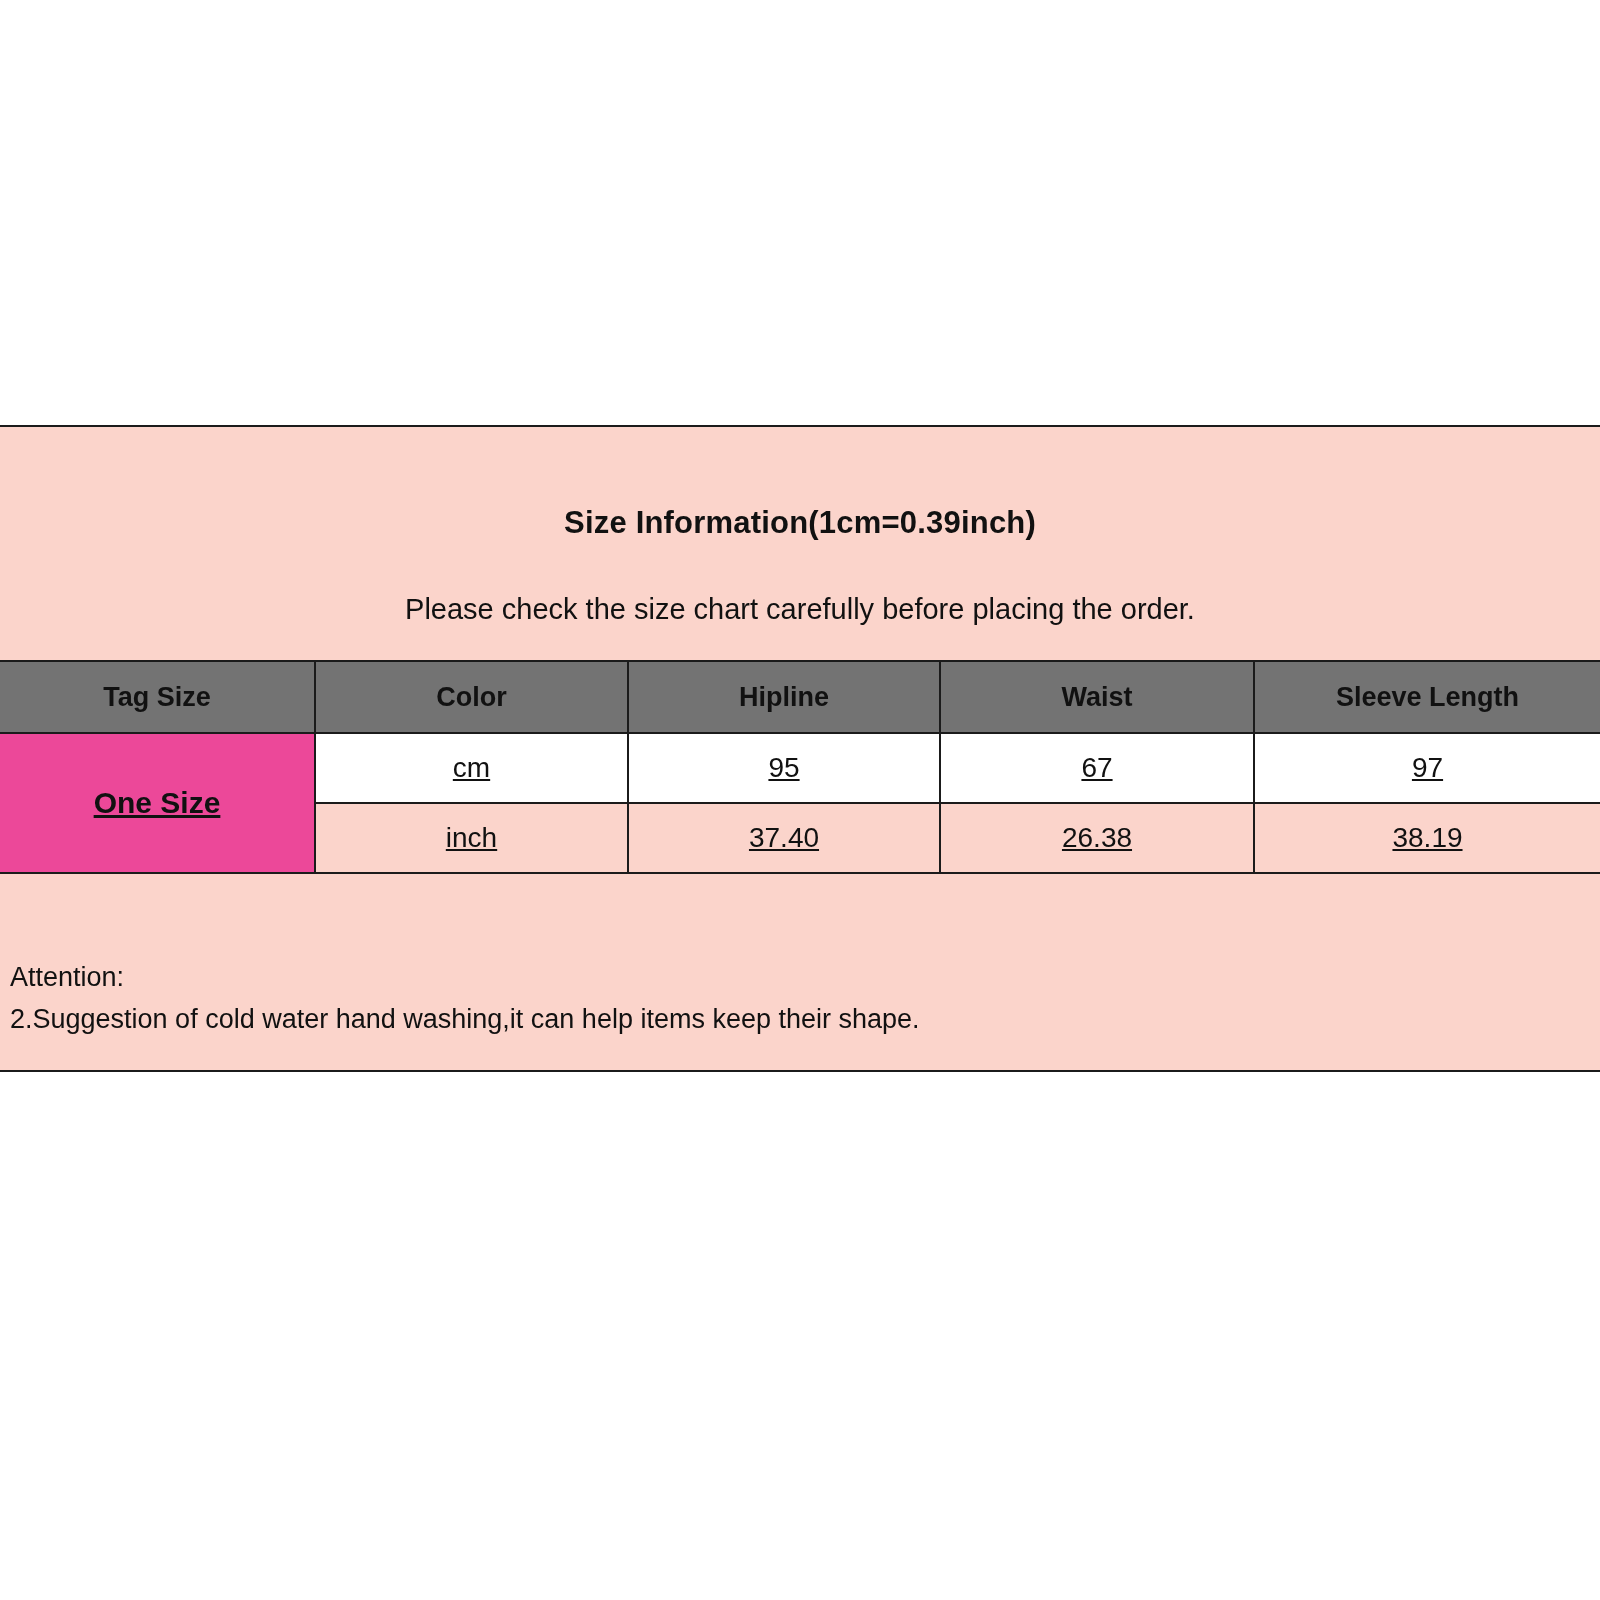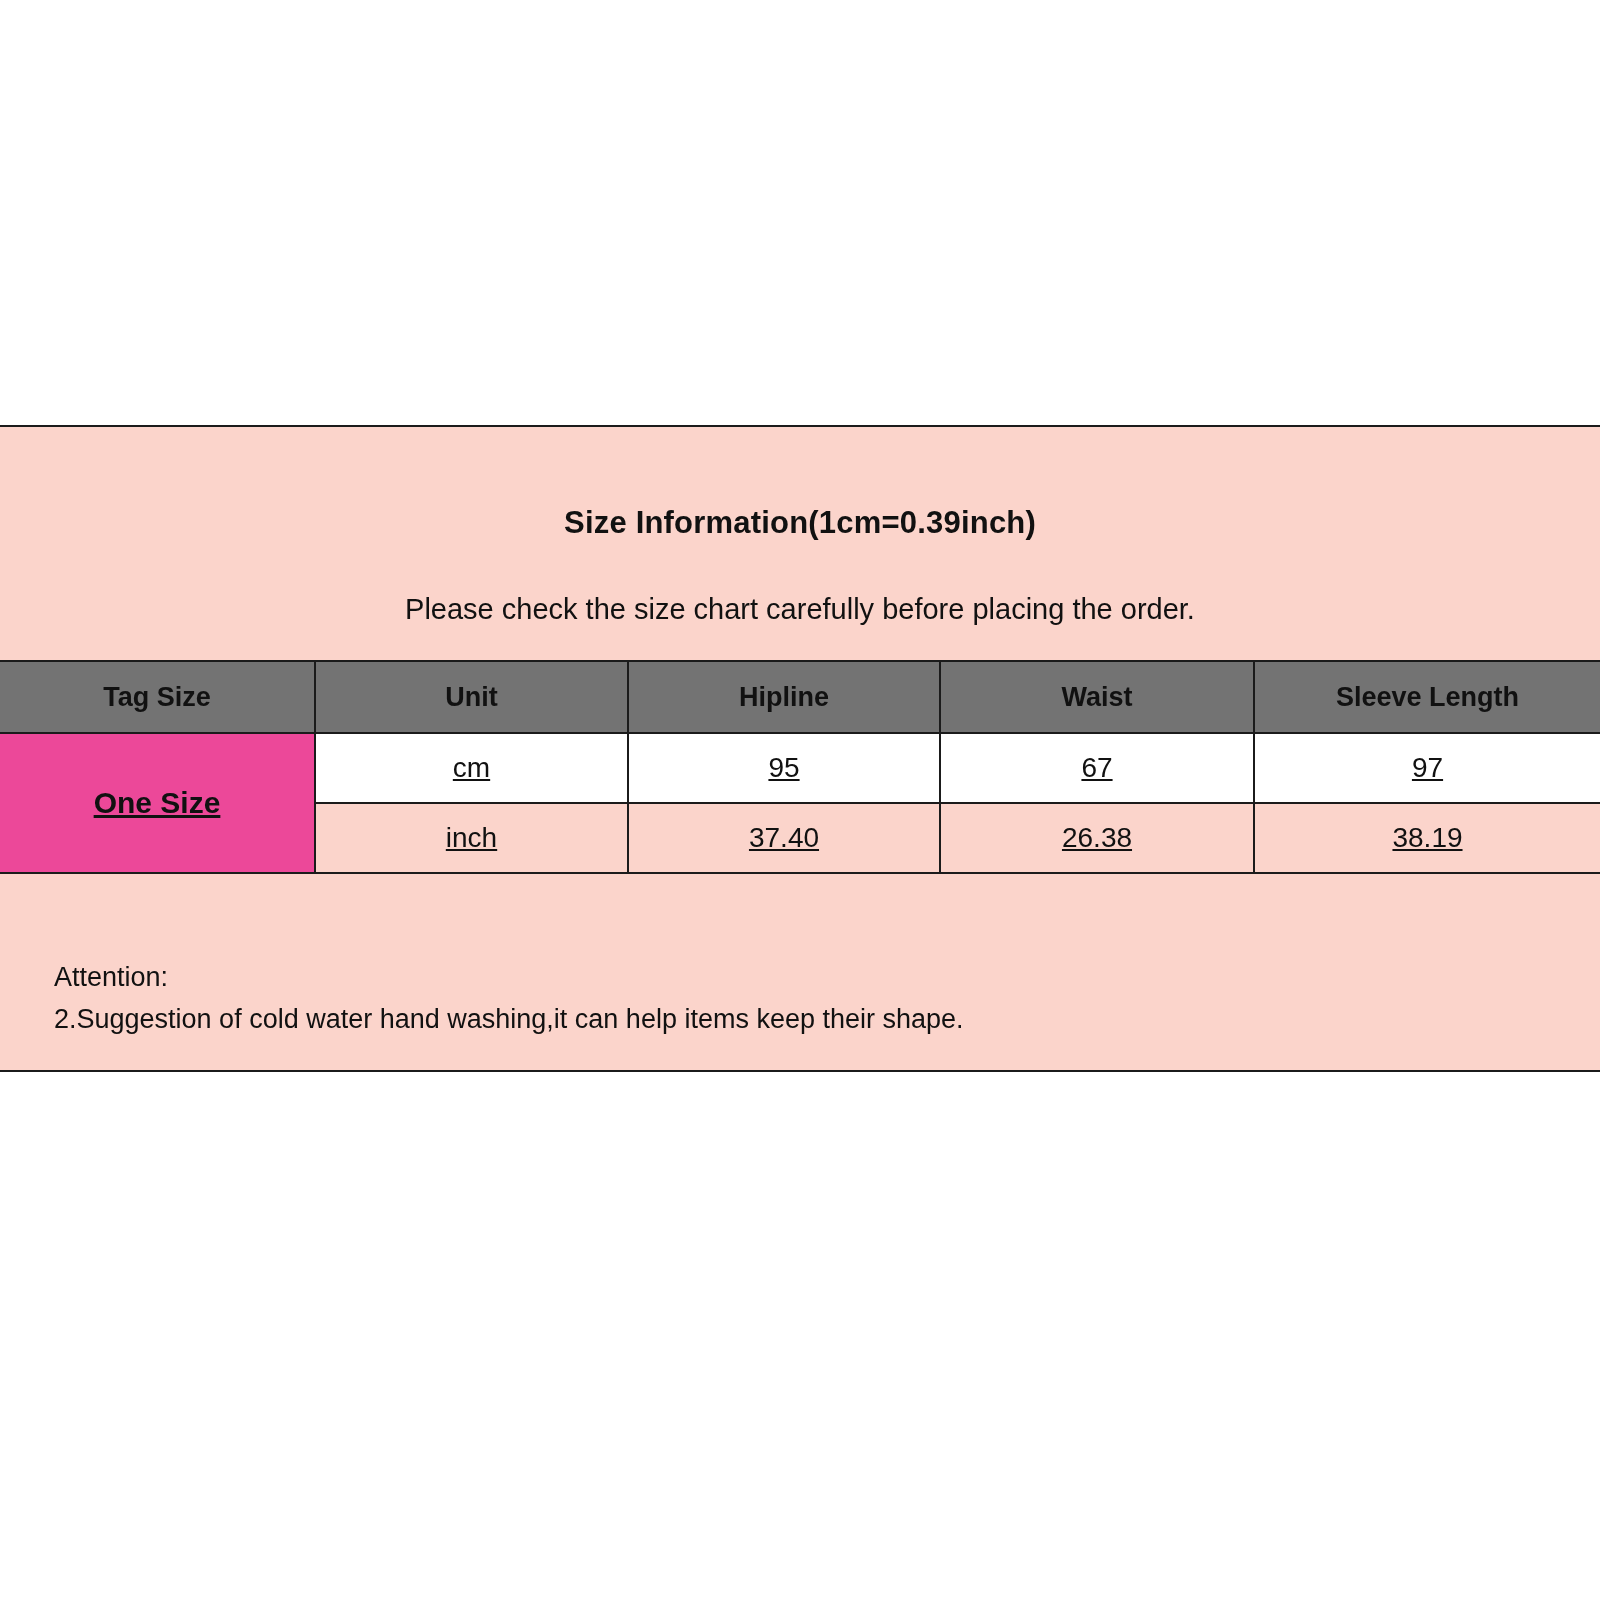--- a/index.html
+++ b/index.html
@@ -91,21 +91,20 @@
   .chart-table tr > th:first-child { border-left: none; }
   .chart-table tr > td:last-child,
   .chart-table tr > th:last-child { border-right: none; }
 
   
   .attention-block {
     padding: 82px 10px 30px 10px;
     font-size: 27px;
     line-height: 42px;
     color: #111111;
-    margin-left: 44px;
   }
   .attention-line { white-space: pre-wrap; }
 </style>
 </head>
 <body>
 
 <div class="size-chart">
 
   <div class="header-block">
     <div class="header-title">Size Information(1cm=0.39inch)</div>
@@ -116,21 +115,21 @@
     <colgroup>
       <col class="c-tag">
       <col class="c-unit">
       <col class="c-hip">
       <col class="c-waist">
       <col class="c-sleeve">
     </colgroup>
     <thead>
       <tr>
         <th>Tag Size</th>
-        <th>Unit</th>
+        <th>Color</th>
         <th>Hipline</th>
         <th>Waist</th>
         <th>Sleeve Length</th>
       </tr>
     </thead>
     <tbody>
       <tr class="row-cm">
         <td class="tag-size-cell" rowspan="2">One Size</td>
         <td>cm</td>
         <td>95</td>

